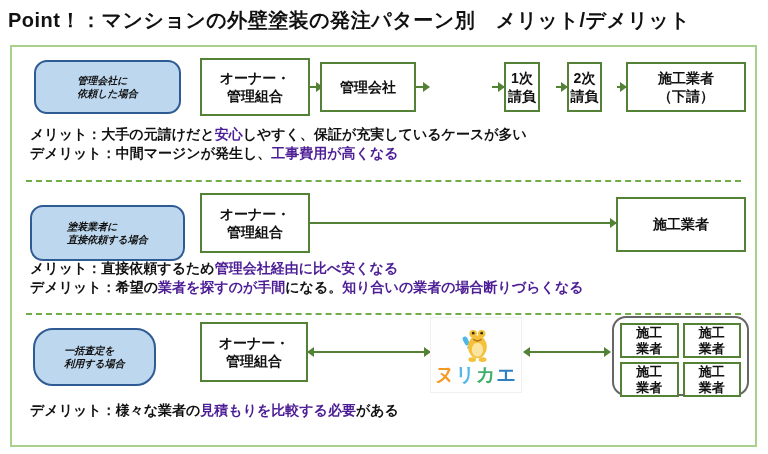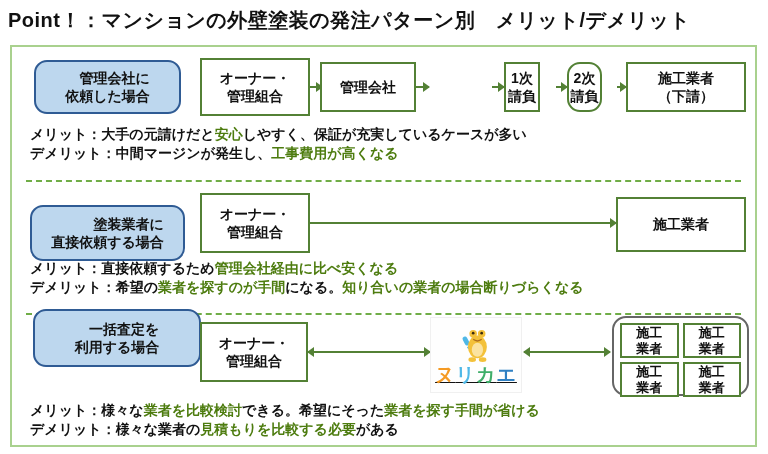--- a/index.html
+++ b/index.html
@@ -14,22 +14,22 @@
     font-size:20px; letter-spacing:.5px; white-space:nowrap;
   }
   .frame {
     position:absolute; left:10px; top:45px; width:747px; height:402px;
     border:2px solid #A9D18E; background:#fff;
   }
   .frame > * { position:absolute; }
 
   .case {
     background:#BDD7EE; border:2px solid #2F5B94; border-radius:13px;
-    display:flex; align-items:center; justify-content:center; text-align:right;
-    font-size:14px; line-height:1.3; white-space:pre-line;
+    display:flex; align-items:center; justify-content:center; text-align:left;
+    font-size:10px; line-height:1.3; white-space:pre-line;font-style:italic;
   }
   .node {
     background:#fff; border:2px solid #538135;
     display:flex; align-items:center; justify-content:center; text-align:center;
     font-size:14px; line-height:1.3; white-space:pre-line;
   }
   .node.dashed { border:2px dashed #A6A6A6; font-size:12.5px; line-height:1.35; }
 
   .arrow { height:2px; background:#538135; }
   .arrow::after {
@@ -37,25 +37,25 @@
     border-left:7px solid #538135; border-top:5px solid transparent; border-bottom:5px solid transparent;
   }
   .arrow.dbl::before {
     content:""; position:absolute; left:-1px; top:-4px; width:0; height:0;
     border-right:7px solid #538135; border-top:5px solid transparent; border-bottom:5px solid transparent;
   }
 
   .divider { border-top:2px dashed #70AD47; left:14px; right:14px; height:0; }
 
   .notes { font-size:14px; line-height:19px; white-space:nowrap; }
-  .rd { color:#4d7c0f;font-family:Liberation Serif, serif; }
+  .rd { color:#4c1d95;font-family:Liberation Serif, serif; }
 
   .nurikae {
     display:flex; flex-direction:column; align-items:center; justify-content:center;
-    background:#fefefe; border:1px solid #f0f0f0;text-decoration:underline;
+    background:#fefefe; border:1px solid #f0f0f0;
   }
   .nurikae-name { font-size:19px; letter-spacing:1px; line-height:1; margin-top:2px; }
 
   .grid-wrap {
     border:2px solid #666; border-radius:14px; background:#fff;
     display:grid; grid-template-columns:1fr 1fr; grid-template-rows:1fr 1fr;
     gap:4px; padding:5px 6px;
   }
   .grid-wrap .node { font-size:13px; line-height:1.2; }
 </style>
@@ -75,21 +75,21 @@
 
   <div class="node" style="left:308px; top:15px; width:96px; height:50px;">管理会社</div>
   <div class="arrow" style="left:404px; top:39px; width:13px;"></div>
 
   <div class="arrow" style="left:480px; top:39px; width:12px;"></div>
 
   <div class="node" style="left:492px; top:15px; width:36px; height:50px;">1次
 請負</div>
   <div class="arrow" style="left:544px; top:39px; width:11px;"></div>
 
-  <div class="node" style="left:555px; top:15px; width:35px; height:50px;border-radius:13px;">2次
+  <div class="node" style="left:555px; top:15px; width:35px; height:50px;">2次
 請負</div>
   <div class="arrow" style="left:605px; top:39px; width:9px;"></div>
 
   <div class="node" style="left:614px; top:15px; width:120px; height:50px;">施工業者
 （下請）</div>
 
   <div class="notes" style="left:18px; top:78px;">
     <div>
       <span>メリット：大手の元請けだと</span><span class="rd">安心</span><span>しやすく、保証が充実しているケースが多い</span>
     </div>
@@ -112,21 +112,21 @@
     <div>
       <span>メリット：直接依頼するため</span><span class="rd">管理会社経由に比べ安くなる</span>
     </div>
     <div>
       <span>デメリット：希望の</span><span class="rd">業者を探すのが手間</span><span>になる。</span><span class="rd">知り合いの業者の場合断りづらくなる</span>
     </div>
   </div>
 
   <div class="divider" style="top:266px;"></div>
 
-  <div class="case" style="left:21px; top:262px; width:168px; height:58px;">一括査定を
+  <div class="case" style="left:21px; top:281px; width:123px; height:58px;border-radius:20px;">一括査定を
 利用する場合</div>
 
   <div class="node" style="left:188px; top:275px; width:108px; height:60px;">オーナー・
 管理組合</div>
 
   <div class="arrow dbl" style="left:296px; top:304px; width:122px;"></div>
 
   <div class="nurikae" style="left:418px; top:270px; width:92px; height:76px;">
     <svg width="34" height="36" viewBox="0 0 36 38">
       <rect x="5" y="10" width="5" height="10" rx="2.5" fill="#4FB8E7" transform="rotate(-28 7 15)"></rect>
@@ -154,20 +154,17 @@
     <div class="node">施工
 業者</div>
     <div class="node">施工
 業者</div>
     <div class="node">施工
 業者</div>
   </div>
 
   <div class="notes" style="left:18px; top:354px;">
     <div>
-      <span>メリット：様々な</span><span class="rd">業者を比較検討</span><span>できる。希望にそった</span><span class="rd">業者を探す手間が省ける</span>
-    </div>
-    <div>
       <span>デメリット：様々な業者の</span><span class="rd">見積もりを比較する必要</span><span>がある</span>
     </div>
   </div>
 
 </div>
 
 </body></html>

